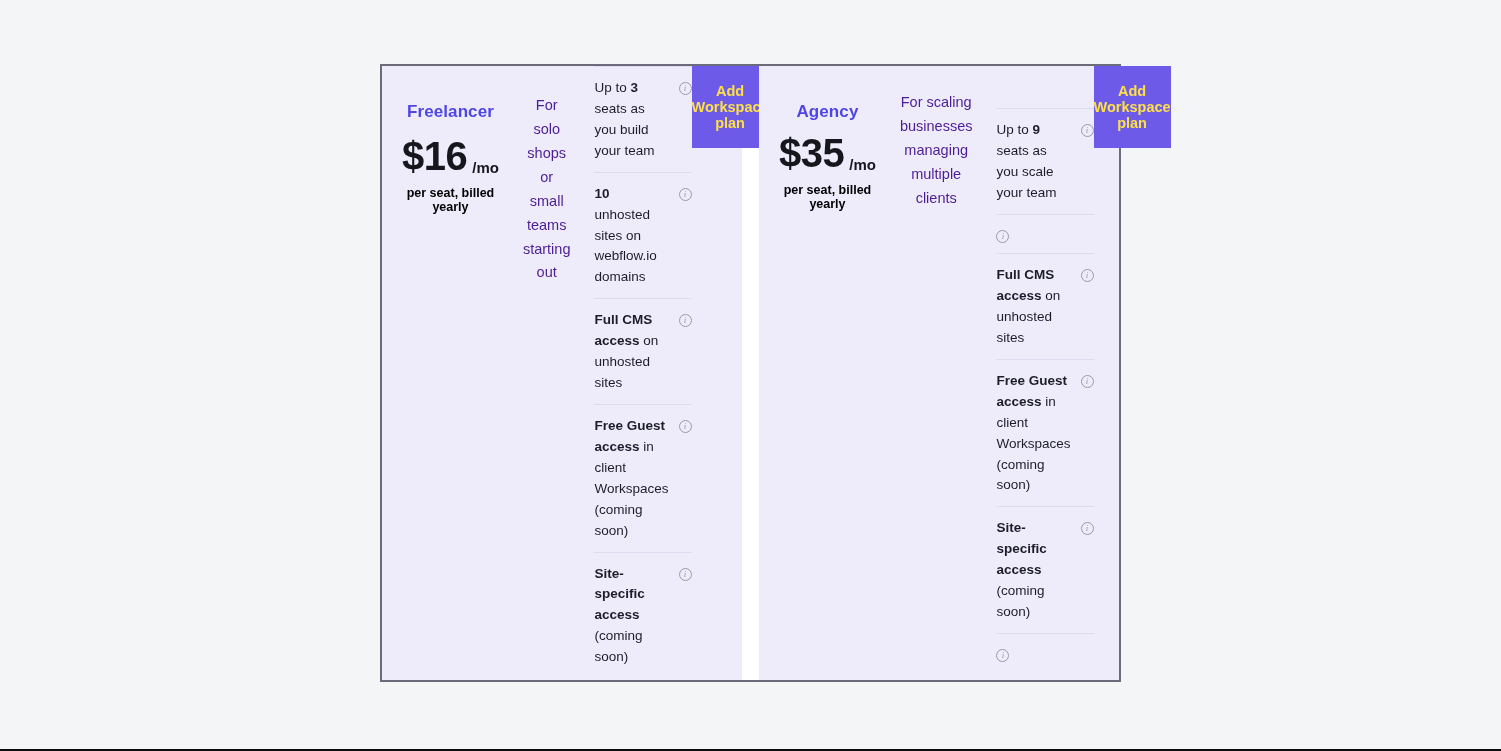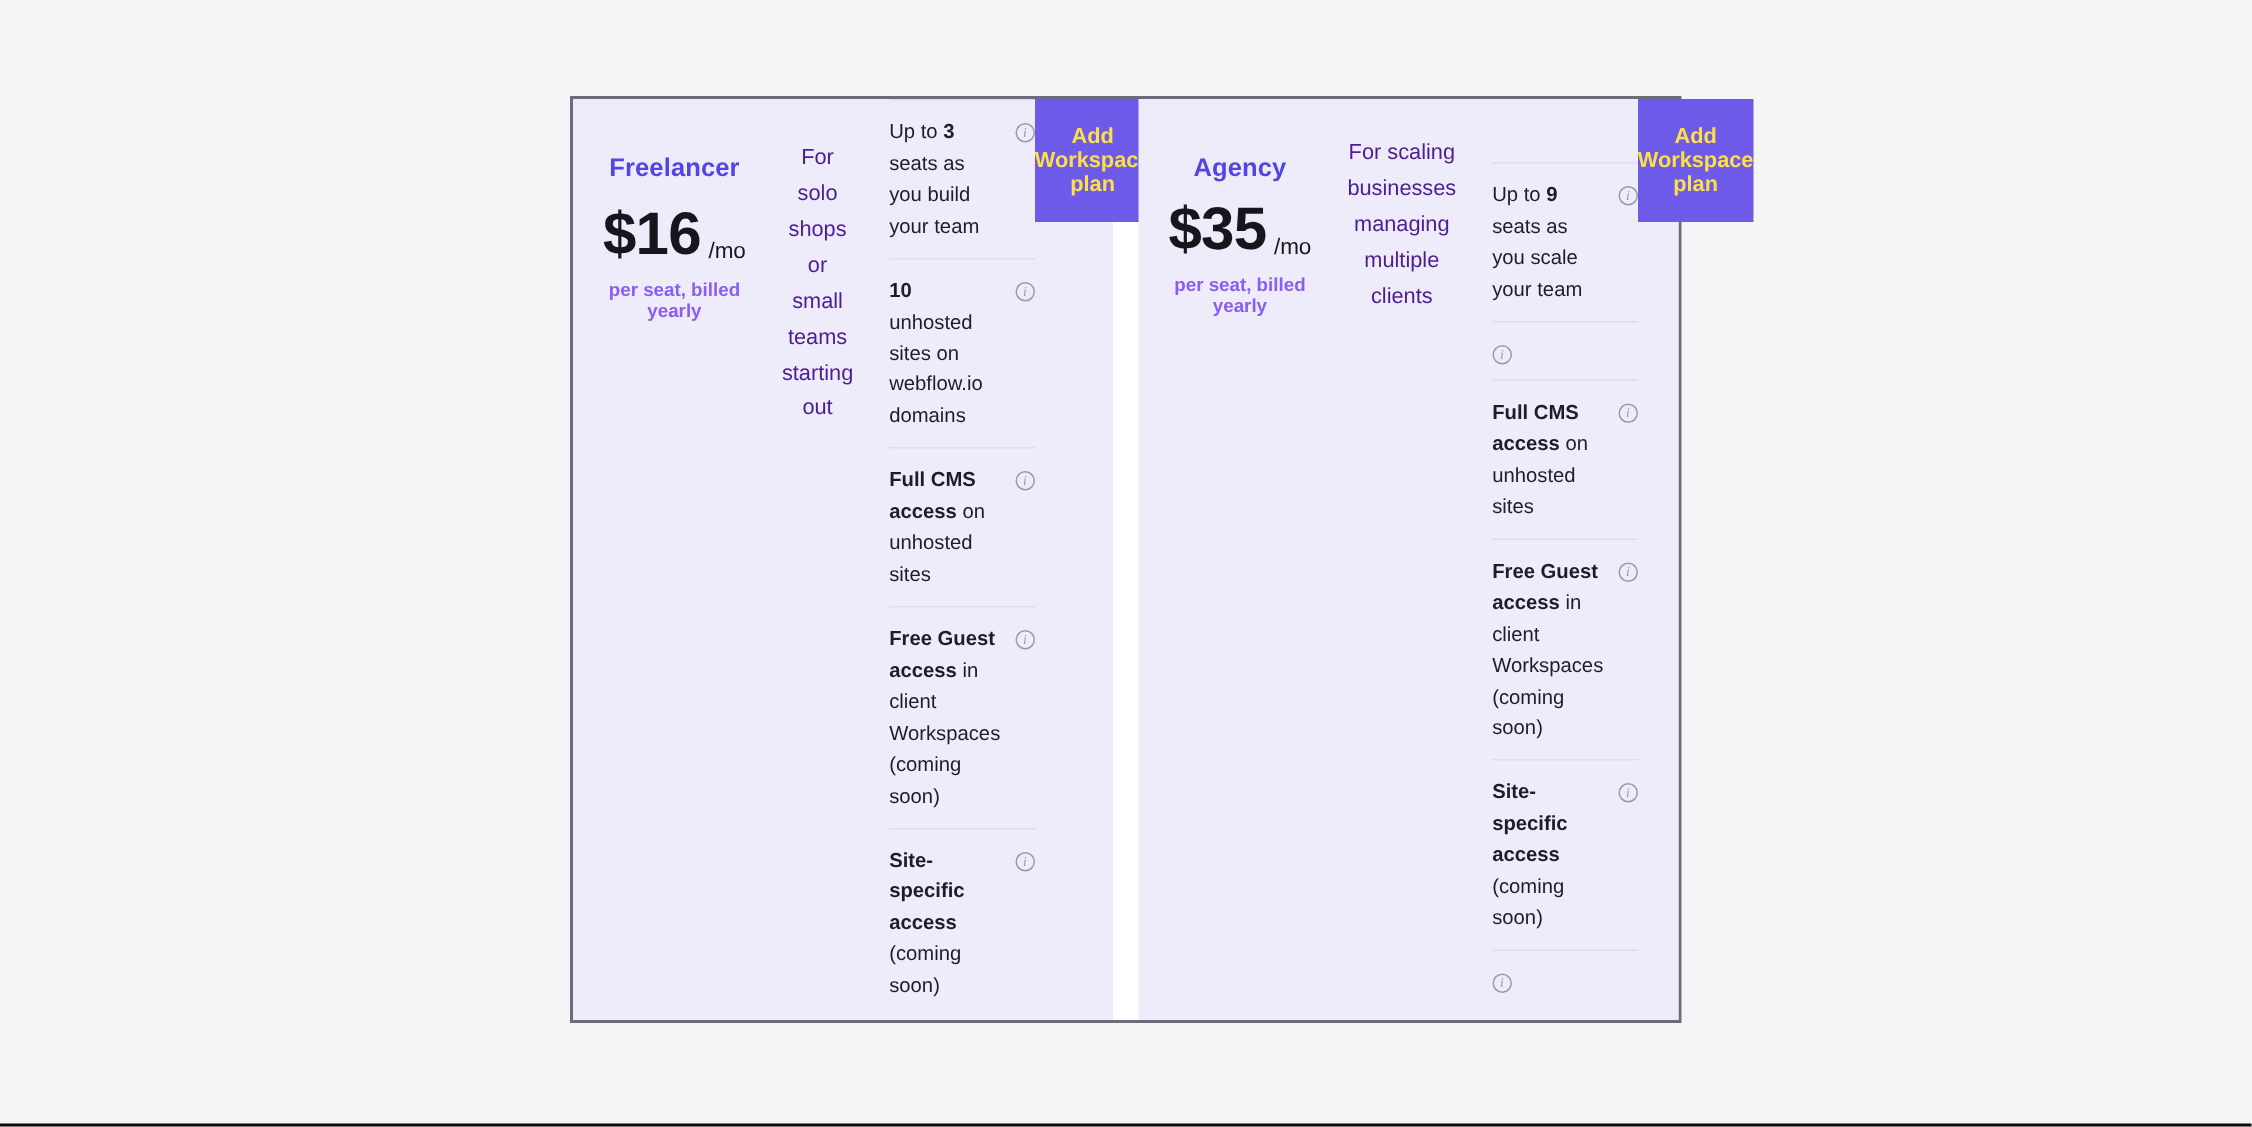--- a/index.html
+++ b/index.html
@@ -66,28 +66,28 @@
   }
   .plan-card.agency .price-line { margin-top: 11px; }
   .price-amount {
     font-size: 40px;
     font-weight: bold;
     letter-spacing: -.5px;
     line-height: 1;
   }
   .price-period {
     font-size: 15px;
-    font-weight: normal;
+    font-weight: bold;
     margin-left: 5px;
   }
   .price-note {
     margin-top: 10px;
     font-size: 12.5px;
     font-weight: bold;
-    color: #8b5cf6;
+    color: #000000;
   }
   .plan-desc {
     margin: 0;
     padding: 0 24px;
     font-size: 14.5px;
     line-height: 1.65;
     color: #4c1d95;
     text-align: center;
   }
   .desc-wrap { margin-top: 28px; }

